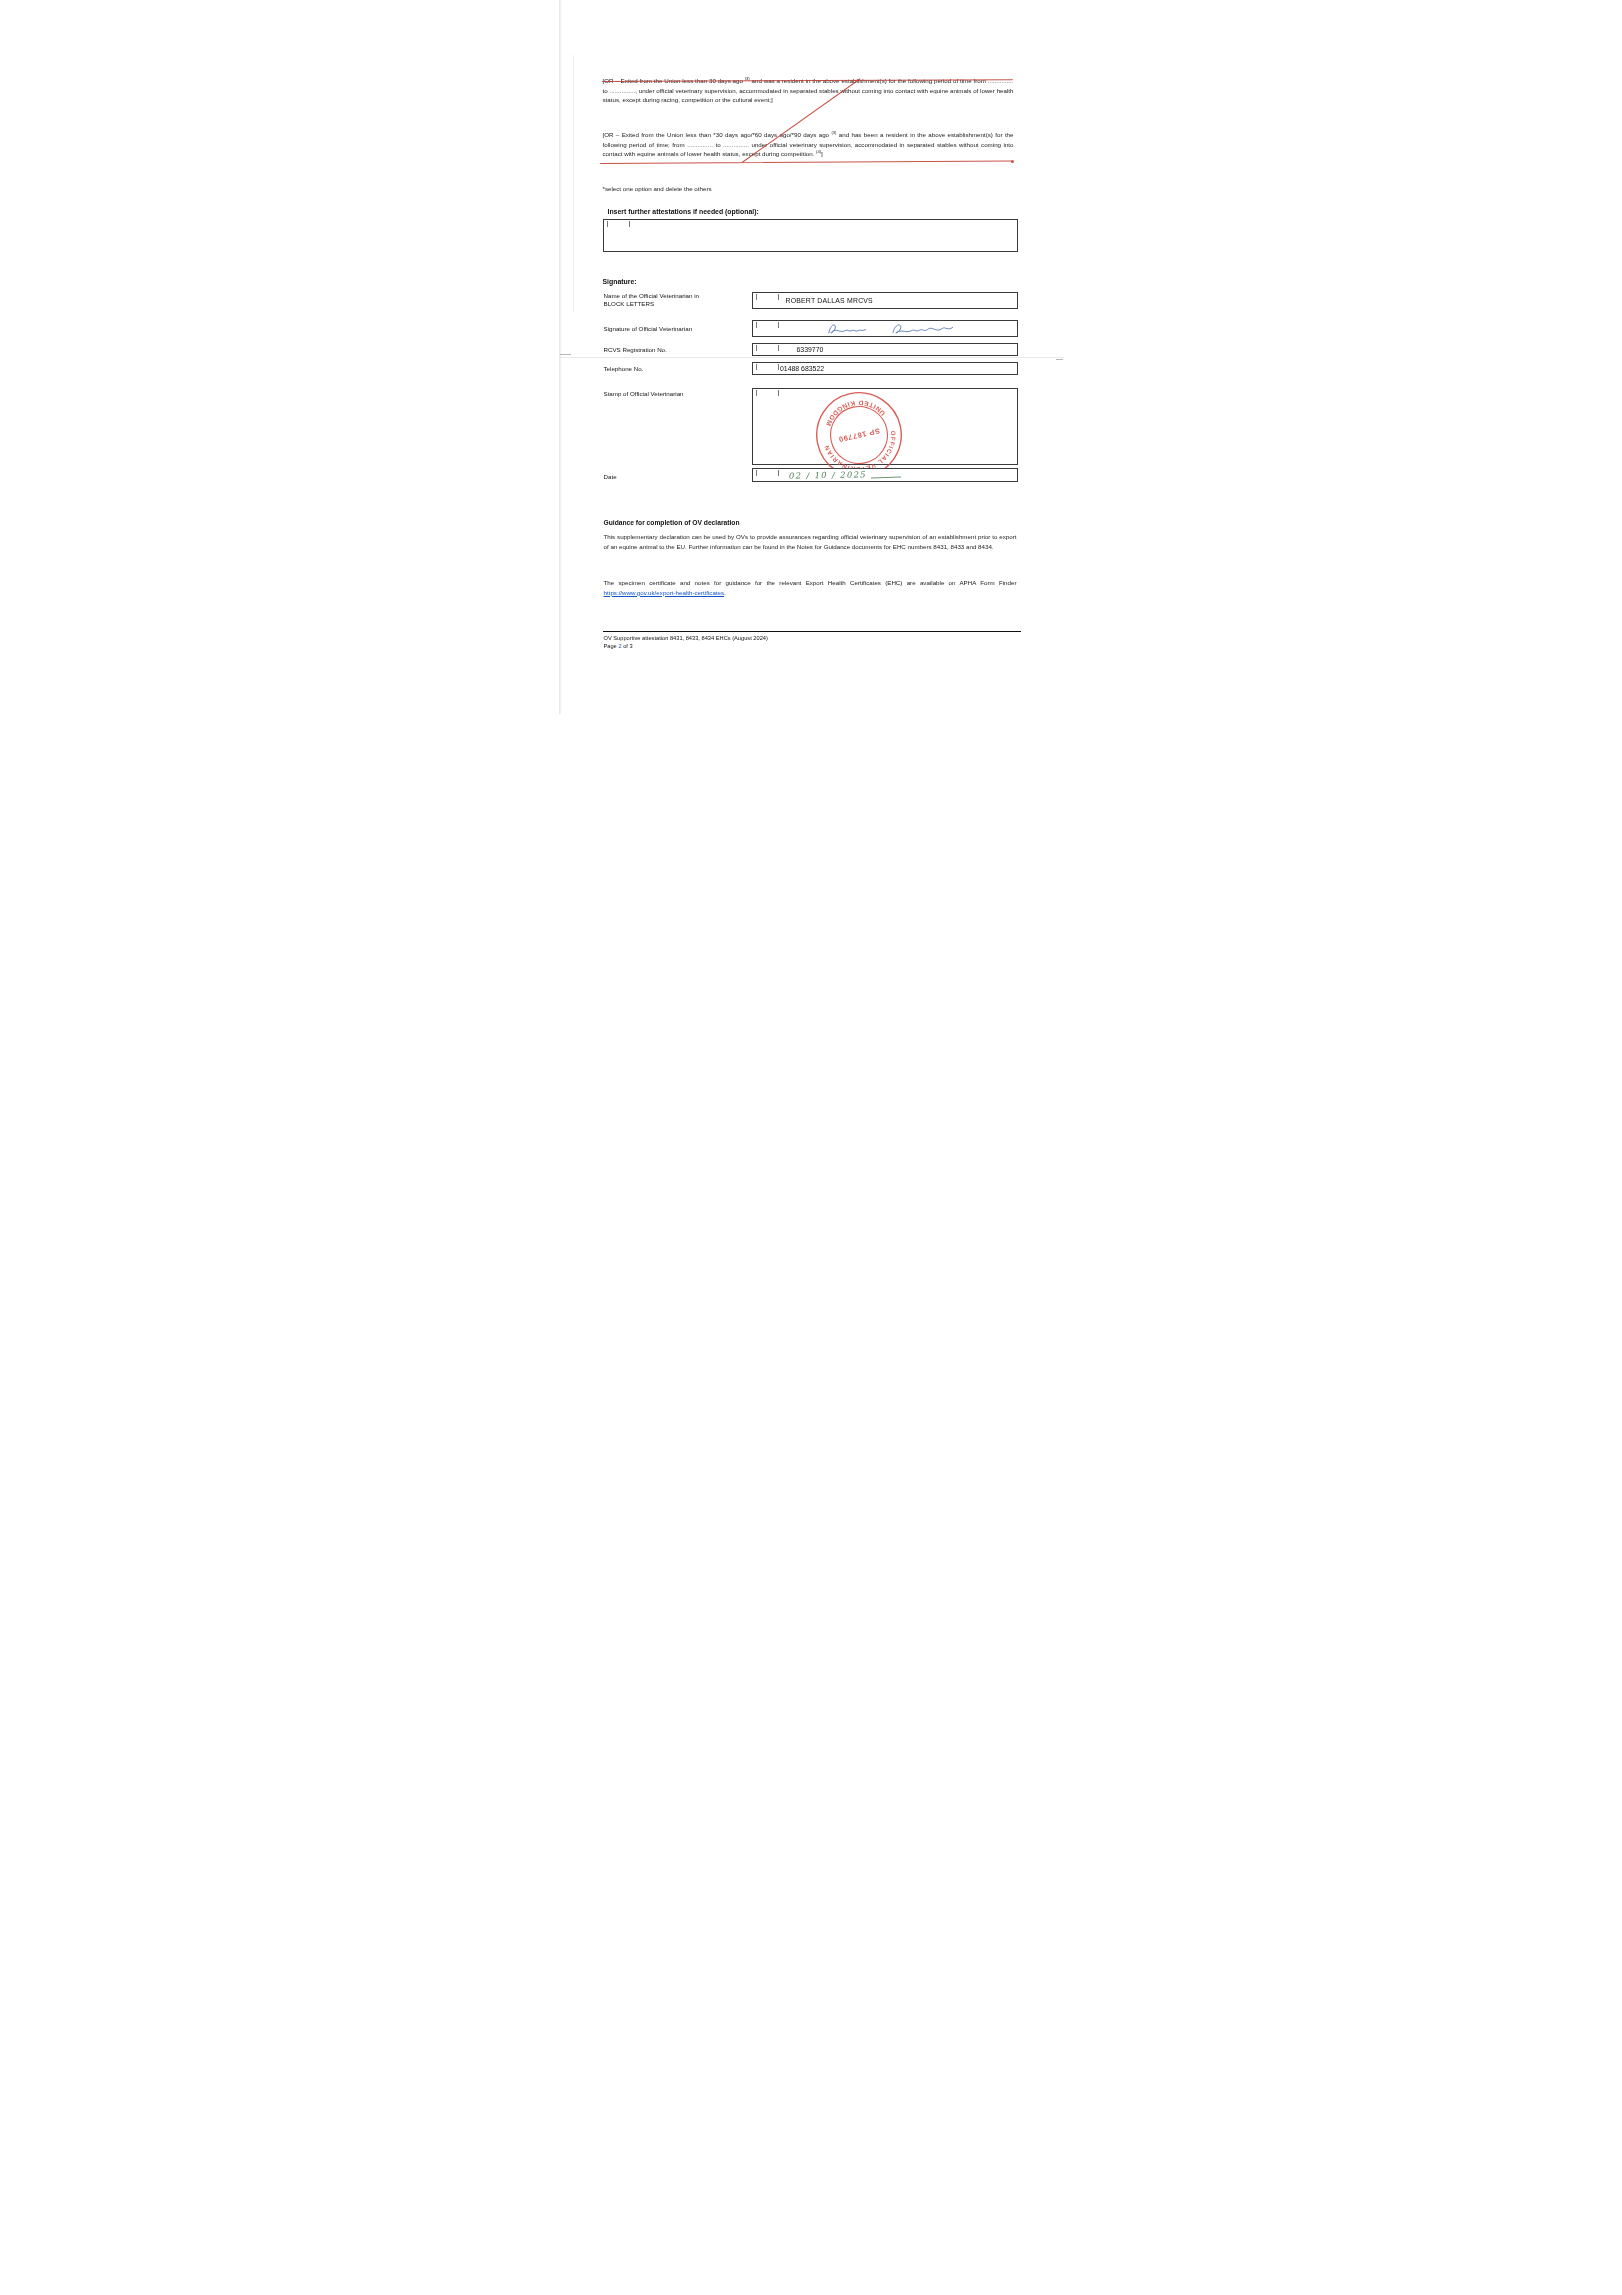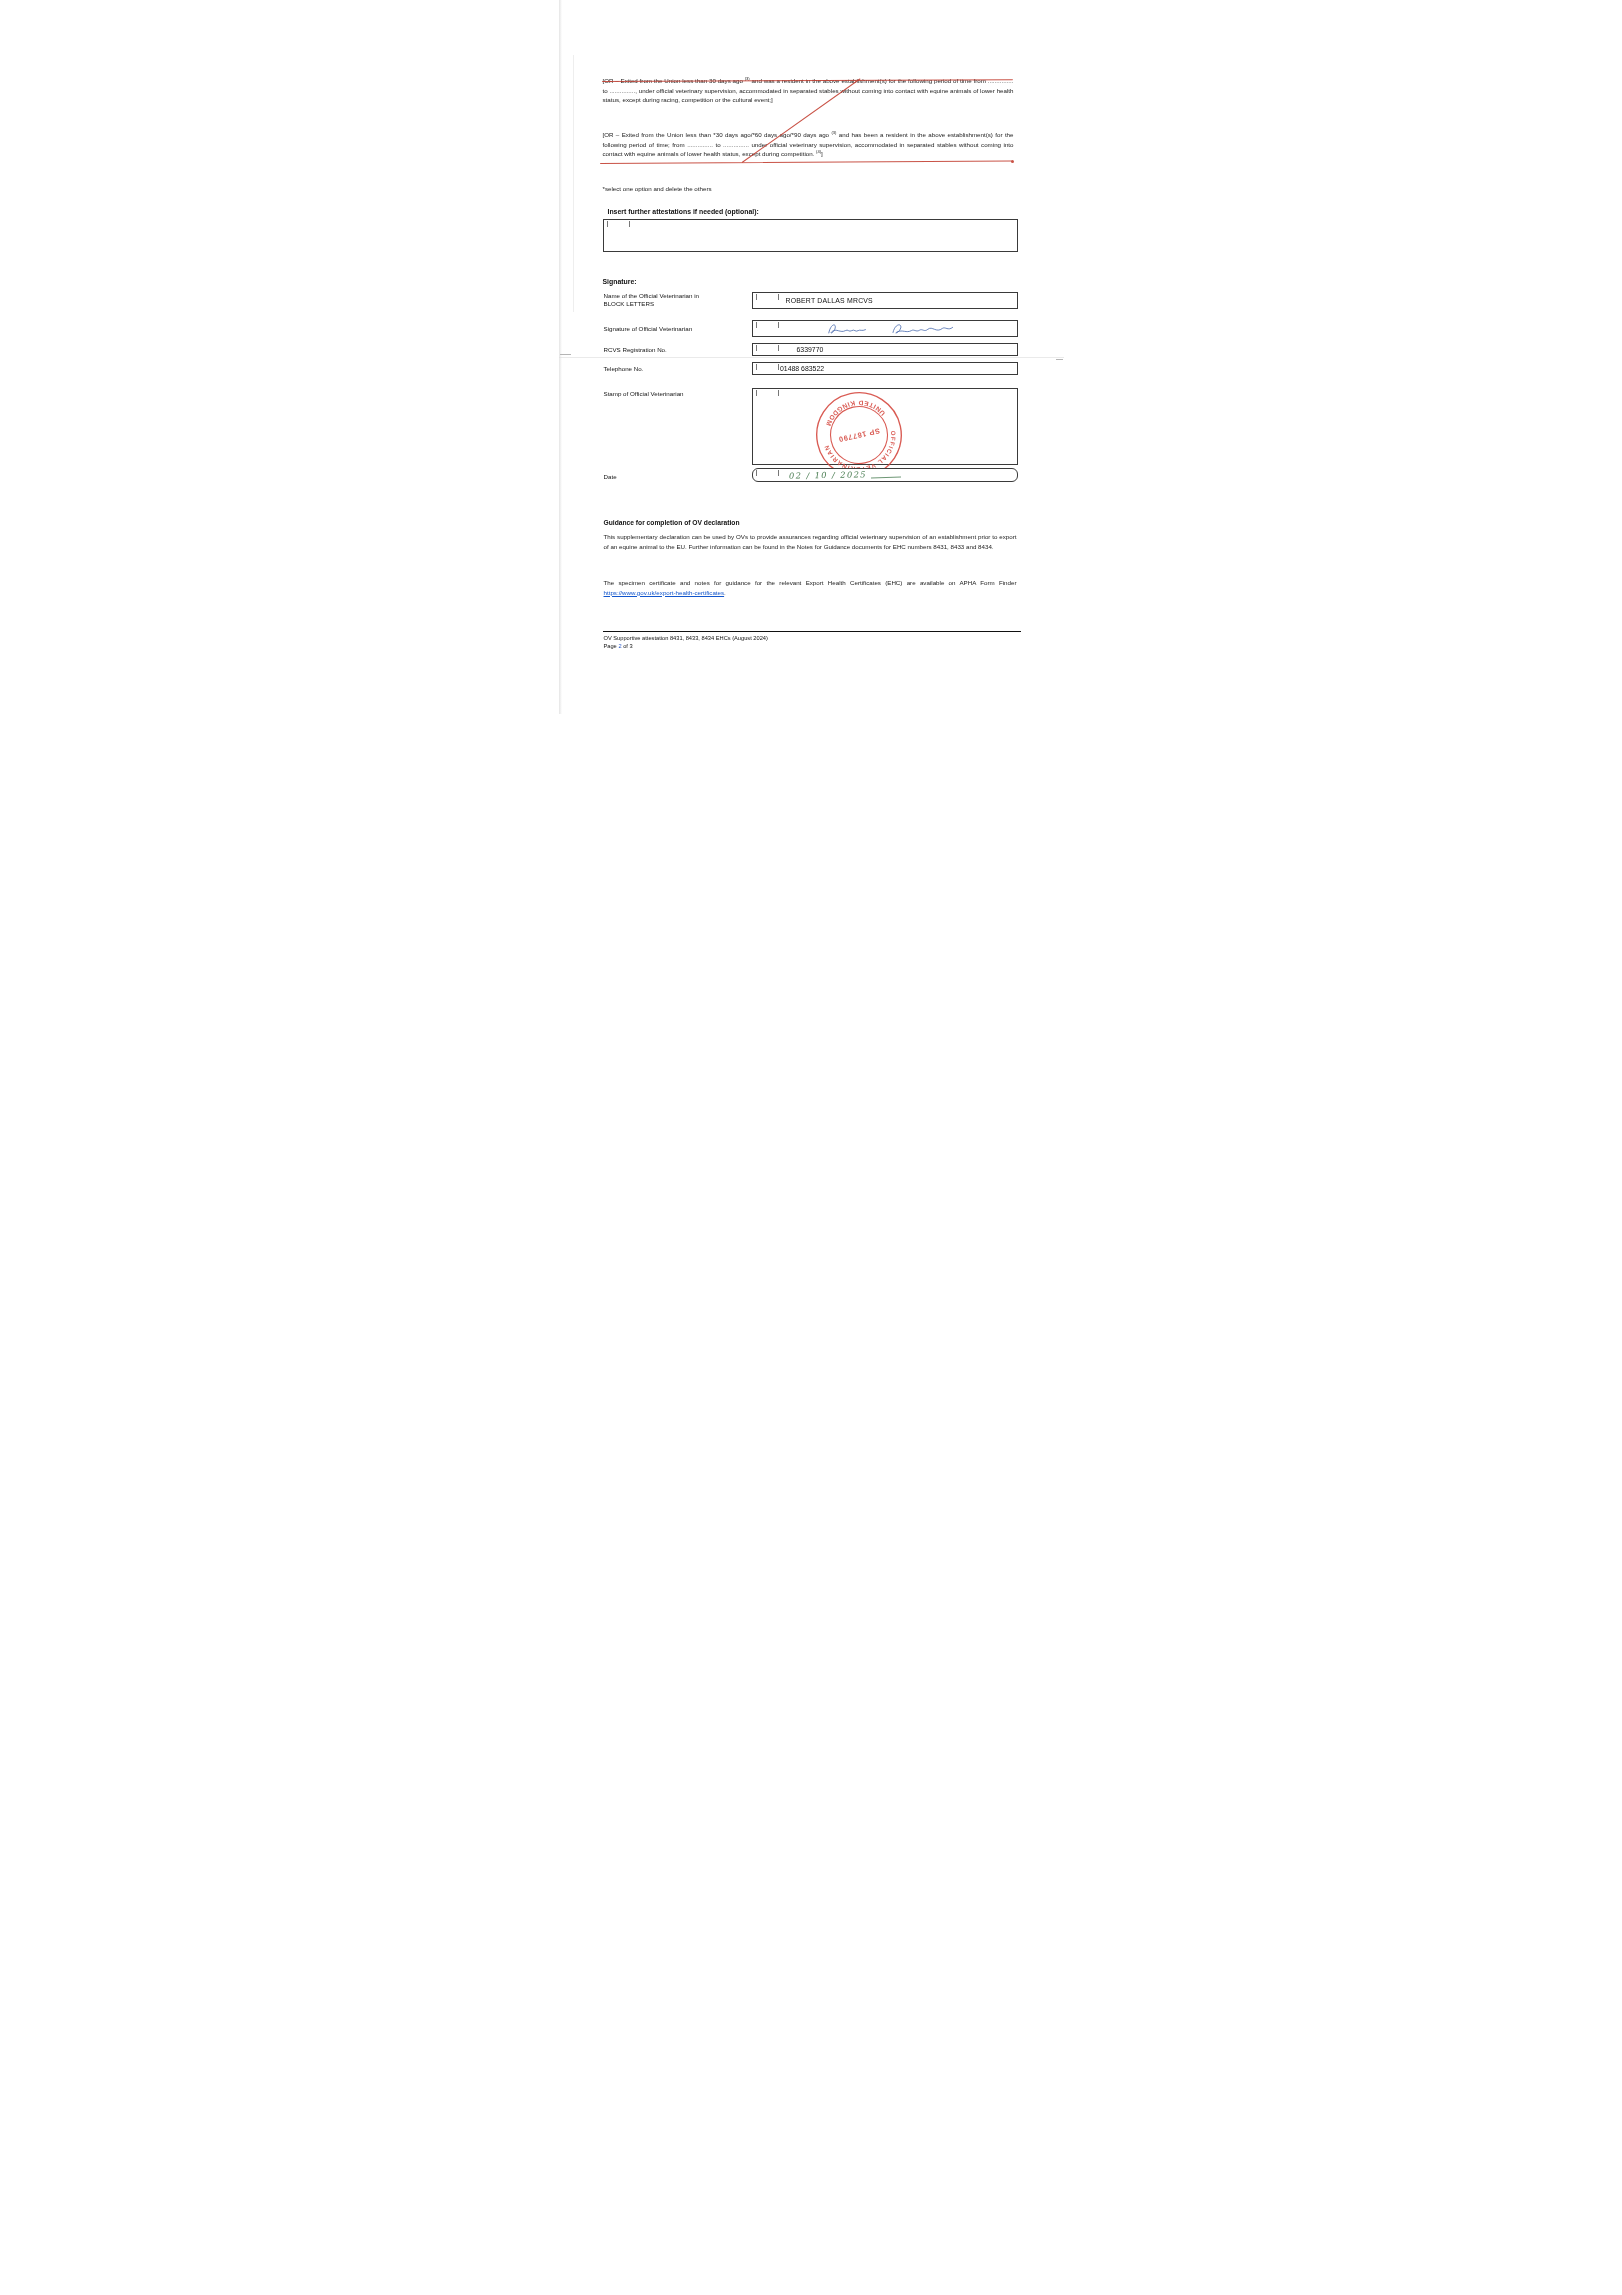--- a/index.html
+++ b/index.html
@@ -145,21 +145,21 @@
         <textPath href="#arcTop" startOffset="50%" text-anchor="middle">OFFICIAL VETERINARIAN</textPath>
       </text>
       <text font-family="Liberation Sans, sans-serif" font-size="14.5" font-weight="bold" fill="#d4453c" letter-spacing="2.5">
         <textPath href="#arcBottom" startOffset="50%" text-anchor="middle">UNITED KINGDOM</textPath>
       </text>
       <text x="98" y="103" text-anchor="middle" font-family="Liberation Sans, sans-serif" font-size="16" font-weight="bold" fill="#d4453c" letter-spacing="1.5">SP 187790</text>
     </g>
   </svg>
 
   <div class="abs label" style="left:45px;top:473px;">Date</div>
-  <div class="fieldbox" style="left:193px;top:468px;width:266px;height:13.8px;border-radius:6px;">
+  <div class="fieldbox" style="left:193px;top:468px;width:266px;height:13.8px;">
     <div class="fieldvalue handwriting-date" style="left:36px;">02 / 10 / 2025</div>
     <div class="date-tail"></div>
   </div>
 
   <div class="abs h-bold" style="left:45px;top:519px;font-size:6.7px;">Guidance for completion of OV declaration</div>
   <div class="abs para" style="left:45px;top:532px;width:413px;">This supplementary declaration can be used by OVs to provide assurances regarding official veterinary supervision of an establishment prior to export of an equine animal to the EU. Further information can be found in the Notes for Guidance documents for EHC numbers 8431, 8433 and 8434.</div>
   <div class="abs para" style="left:45px;top:578px;width:413px;">
     <span>The specimen certificate and notes for guidance for the relevant Export Health Certificates (EHC) are available on APHA Form Finder </span><a class="doc-link" href="#">https://www.gov.uk/export-health-certificates</a><span>.</span>
   </div>
 

